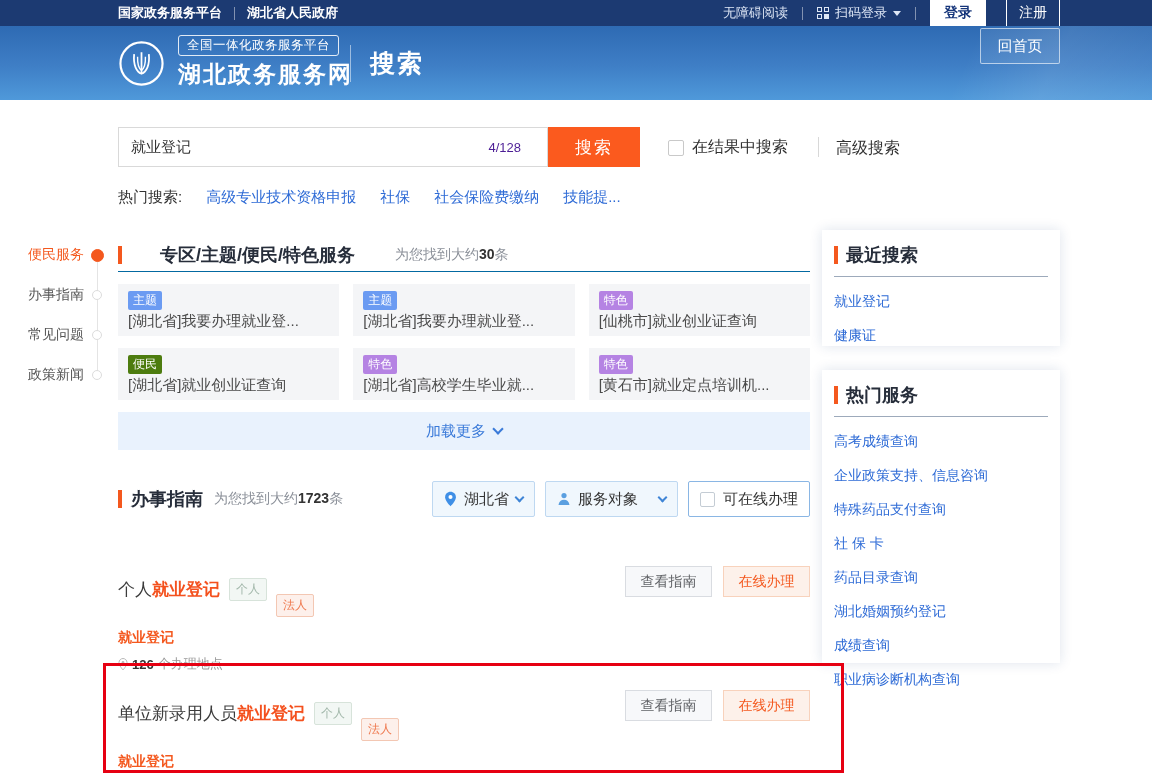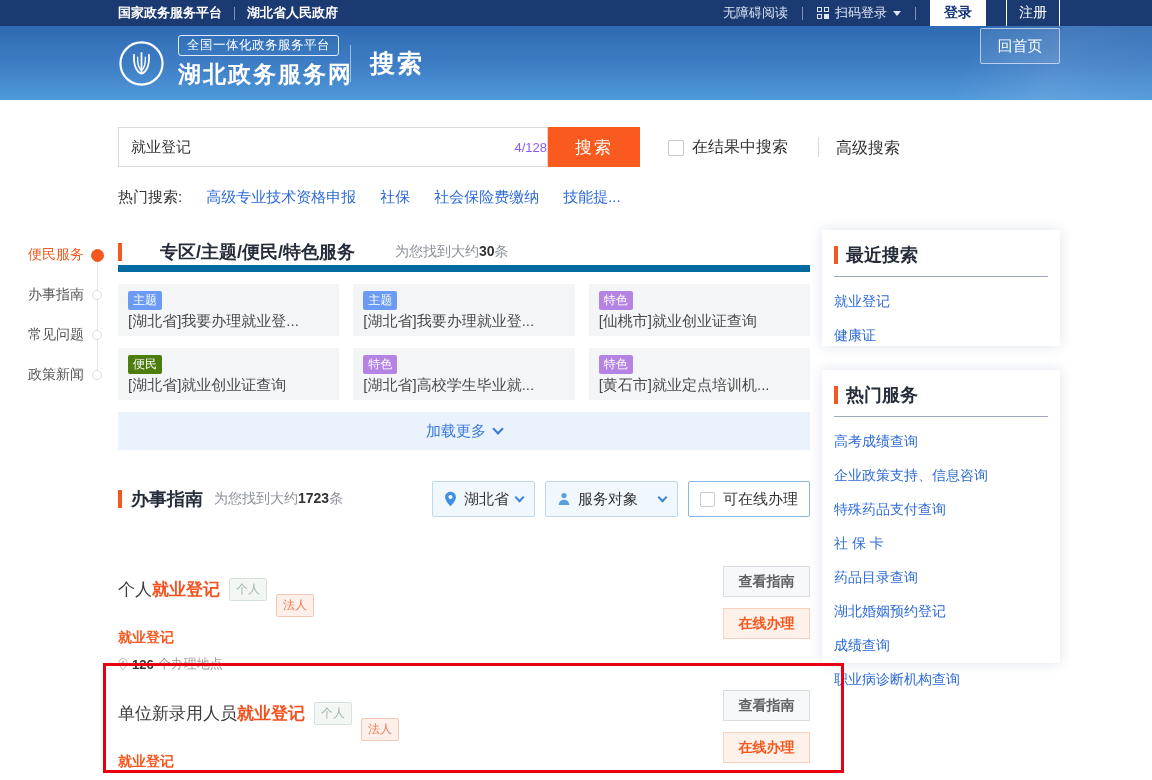--- a/index.html
+++ b/index.html
@@ -40,21 +40,21 @@
   .page-title { position:absolute; left:370px; top:21px; color:#fff; font-size:25px; font-weight:bold; letter-spacing:2px; }
   .home-btn { position:absolute; left:980px; top:2px; width:80px; height:36px;
               border:1px solid rgba(255,255,255,.6); background:rgba(255,255,255,.08); border-radius:2px;
               color:#fff; font-size:15px; display:flex; align-items:center; justify-content:center; cursor:pointer; }
 
   
   .search-box { position:absolute; left:118px; top:127px; width:430px; height:40px;
                 border:1px solid #d9d9d9; background:#fff; display:flex; align-items:center; }
   .search-box input { flex:1; border:none; outline:none; font-size:15px; color:#333; padding:0 12px;
                       font-family:inherit; background:transparent; }
-  .char-counter { font-size:13px; color:#8b5cf6; padding-right:0; }
+  .char-counter { font-size:13px; color:#4c1d95; padding-right:26px; }
   .search-btn { position:absolute; left:548px; top:127px; width:92px; height:40px; background:#fb5a1e;
                 color:#fff; font-size:17px; border:none; display:flex; align-items:center; justify-content:center;
                 cursor:pointer; letter-spacing:2px; }
   .in-results { position:absolute; left:668px; top:137px; display:flex; align-items:center; gap:8px; cursor:pointer; }
   .checkbox { width:16px; height:16px; border:1px solid #c9c9c9; background:#fff; border-radius:2px; }
   .in-results span.lbl, .advanced { font-size:16px; color:#333; }
   .search-sep { position:absolute; left:818px; top:137px; width:1px; height:20px; background:#d8d8d8; }
   .advanced { position:absolute; left:836px; top:138px; cursor:pointer; }
   .hot-row { position:absolute; left:118px; top:188px; display:flex; align-items:center; gap:16px; font-size:15px; }
   .hot-label { color:#333; }
@@ -69,21 +69,21 @@
   .nav-item.active { color:#f4581e; }
   .nav-item.active .dot { width:13px; height:13px; left:63px; background:#f4581e; border-color:#f4581e; }
 
   
   .sec-header { display:flex; align-items:center; gap:9px; }
   .orange-bar { width:4px; height:18px; background:#f4581e; }
   .sec-title { font-size:18px; font-weight:bold; color:#262d3a; }
   .sec-count { font-size:14px; color:#8b9099; margin-left:2px; }
   .sec-count b { color:#333; }
 
-  .sec1-header { position:absolute; left:118px; top:239px; width:692px; height:33px; border-bottom:7px solid #0369a1;gap:38px; }
+  .sec1-header { position:absolute; left:118px; top:239px; width:692px; height:33px; border-bottom:1px solid #0369a1;gap:38px; }
 
   
   .cards { position:absolute; left:118px; top:284px; width:692px; display:grid;
            grid-template-columns:repeat(3,1fr); gap:12px 14px; }
   .card { background:#f4f5f7; height:52px; padding:6px 10px; overflow:hidden; cursor:pointer; }
   .card .tag { display:inline-block; font-size:12px; color:#fff; padding:1px 5px; border-radius:2px; margin-bottom:2px; }
   .tag-blue { background:#6b9bf2; } .tag-tan { background:#4d7c0f; } .tag-purple { background:#b583e3; }
   .card .ctitle { font-size:15px; color:#4a4a4a; white-space:nowrap; overflow:hidden; }
 
   .load-more { position:absolute; left:118px; top:412px; width:692px; height:38px; background:#e9f2fd;
@@ -109,21 +109,21 @@
   .r1 { top:562px; } .r2 { top:686px; }
   .r-title-row { display:flex; align-items:center; gap:9px; }
   .r-title { font-size:17px; color:#3c3c3c; cursor:pointer; }
   .r-title b { color:#f4511e; }
   .r-tag { font-size:12px; padding:2px 6px; border-radius:2px; }
   .r-tag.personal { background:#f2f7f4; border:1px solid #d7e3da; color:#a3b8ab; }
   .r-tag.legal { background:#fdf0eb; border:1px solid #f3c7b3; color:#ef7a50;margin-top:32px; }
   .r-cat { font-size:14px; font-weight:bold; color:#f4581e; margin-top:12px; cursor:pointer; }
   .r-loc { margin-top:8px; font-size:13px; color:#999; display:flex; align-items:center; gap:4px; }
   .r-loc b { color:#333; }
-  .r-buttons { position:absolute; right:0; top:4px; display:flex; flex-direction:column; gap:11px;font-weight:bold; }
+  .r-buttons { position:absolute; right:0; top:4px; display:flex; gap:11px; }
   .btn-view { width:87px; height:31px; background:#f7f8fa; border:1px solid #d9dce1; color:#606266;
               font-size:14px; display:flex; align-items:center; justify-content:center; cursor:pointer; }
   .btn-online { width:87px; height:31px; background:#fdf1ea; border:1px solid #f8d2bc; color:#f4581e;
                 font-size:14px; display:flex; align-items:center; justify-content:center; cursor:pointer; }
   .highlight-box { position:absolute; left:103px; top:663px; width:741px; height:110px;
                    border:3px solid #e60012; pointer-events:none; z-index:6; }
 
   
   .panel { position:absolute; left:822px; width:238px; background:#fff; padding:13px 12px;
            box-shadow:0 0 12px rgba(20,60,120,.14); }

